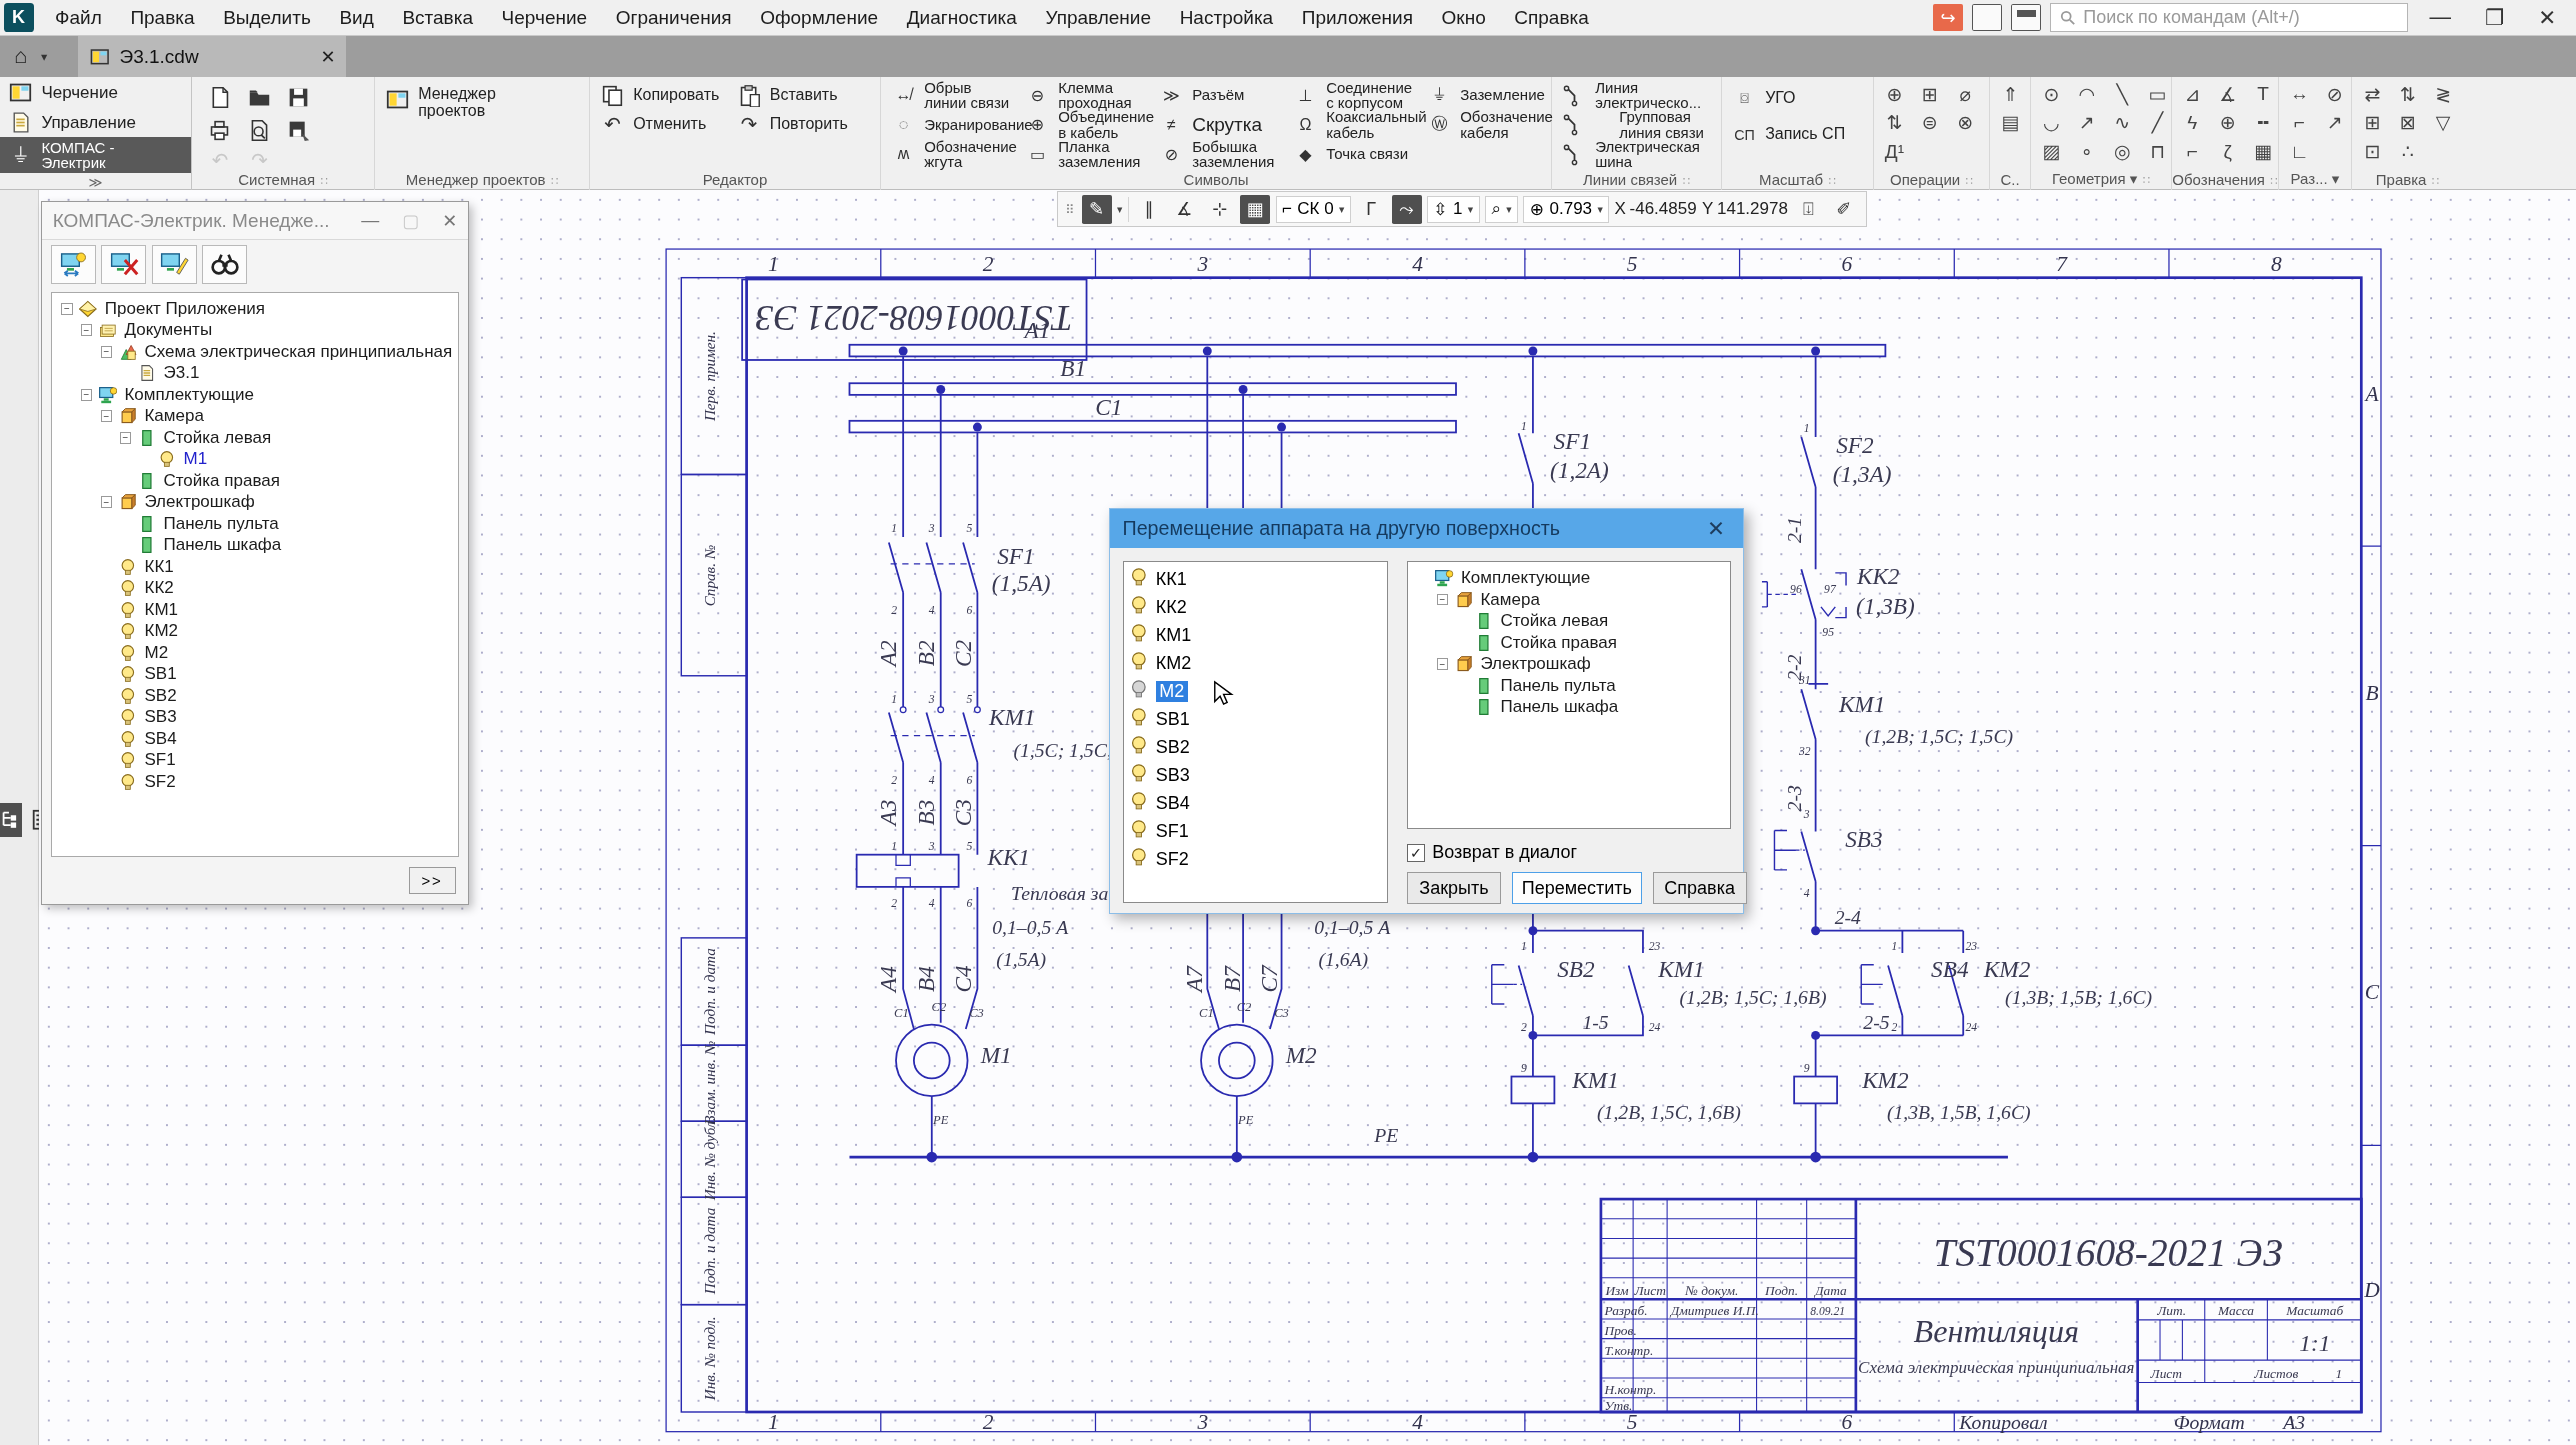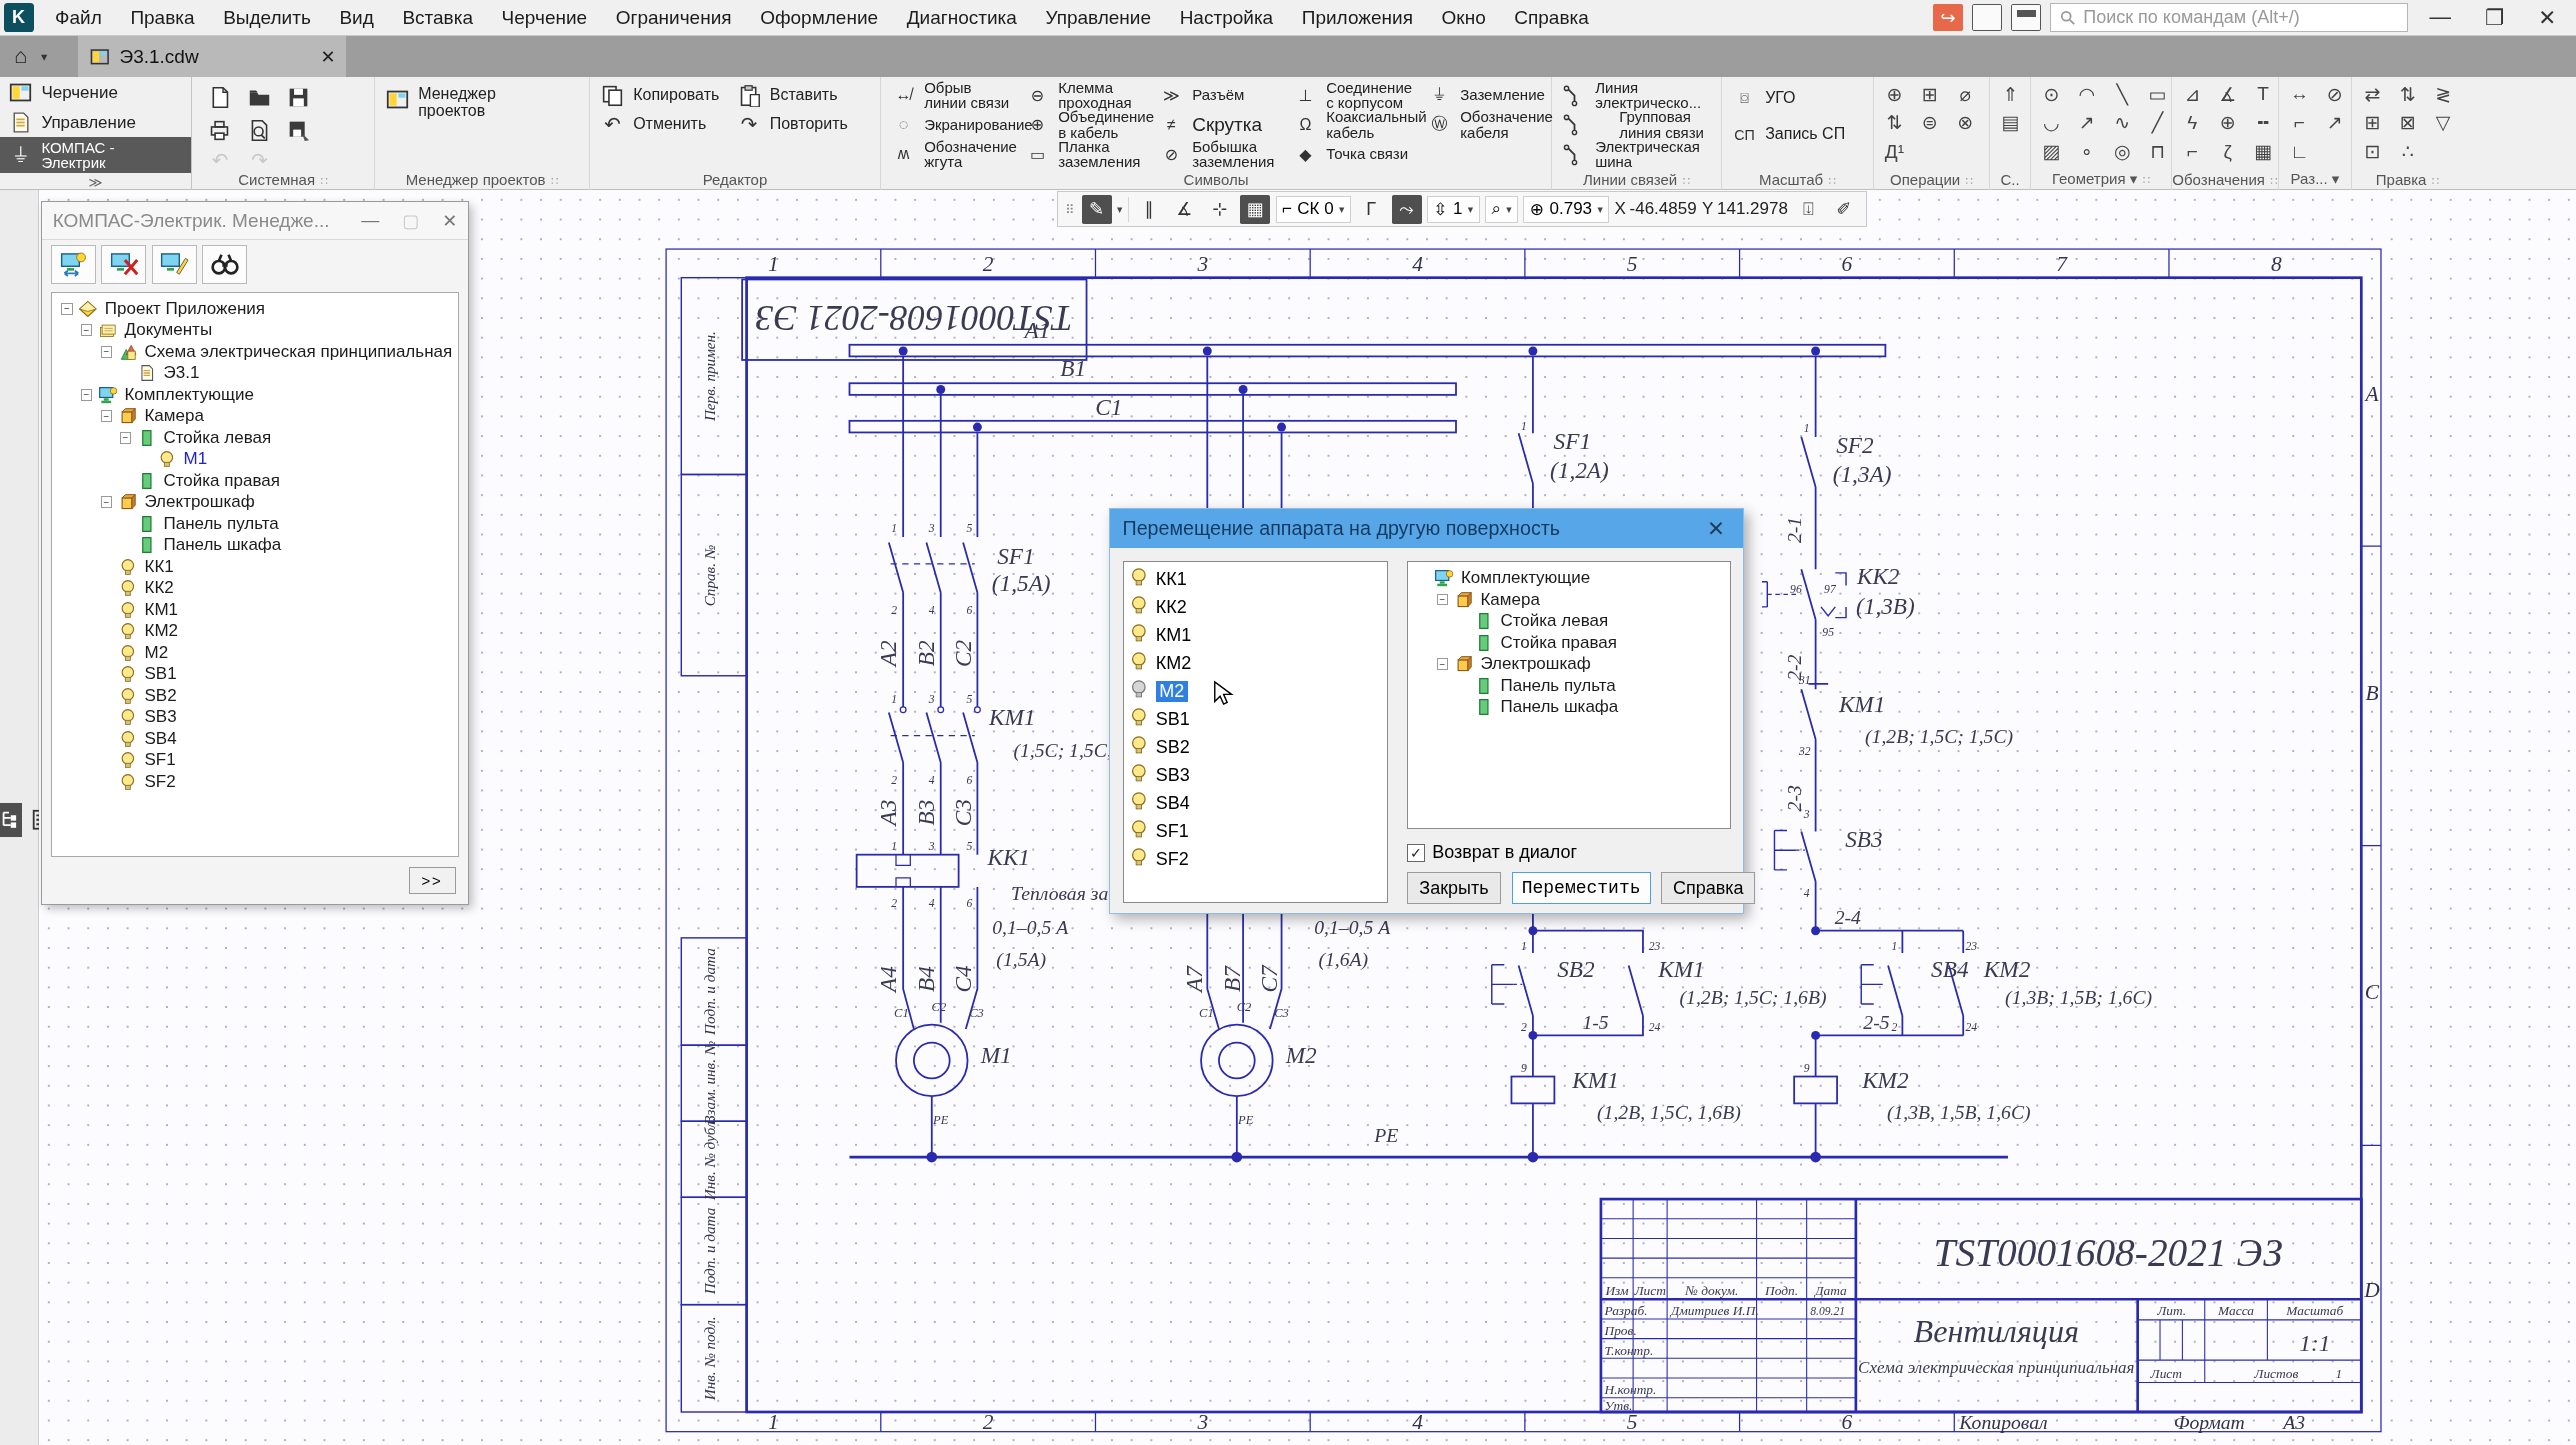--- a/index.html
+++ b/index.html
@@ -138,21 +138,21 @@
   .dlg-li .lab.selected { background:#2f80e0; color:#fff; padding:0 3.6px; }
   #dlg-tree { position:absolute; left:297px; top:52px; width:324px; height:268px;
     background:#fff; border:0.9px solid #8a8a8a; padding:5.4px 3.6px; }
   #dlg-check { position:absolute; left:297px; top:333px; display:flex; align-items:center;
     gap:7.2px; font-size:18px; }
   #dlg-check .box { width:18px; height:18px; border:0.9px solid #666; background:#fff;
     display:flex; align-items:center; justify-content:center; font-size:14.3px; color:#222; }
   #dlg-buttons { position:absolute; left:297px; top:363px; display:flex; gap:10.7px; }
   .dlg-btn { min-width:94px; height:32px; background:#e9e9e9; border:0.9px solid #9a9a9a;
     font-size:18px; display:flex; align-items:center; justify-content:center; padding:0 9px; }
-  .dlg-btn.default { background:#fdfdfd; border:1.8px solid #4da0e8;font-family:Liberation Mono, monospace; }
+  .dlg-btn.default { background:#fdfdfd; border:1.8px solid #4da0e8; }
 
   #cursor { position:absolute; left:1213px; top:680px; z-index:50; }
 </style>
 </head>
 <body>
 
 <svg width="0" height="0" style="position:absolute" aria-hidden="true">
   <defs>
     <symbol id="sym-bulb" viewBox="0 0 22 22">
       <circle cx="11" cy="9" r="7" fill="#ffe98a" stroke="#8a6d1e" stroke-width="1.4"></circle>

